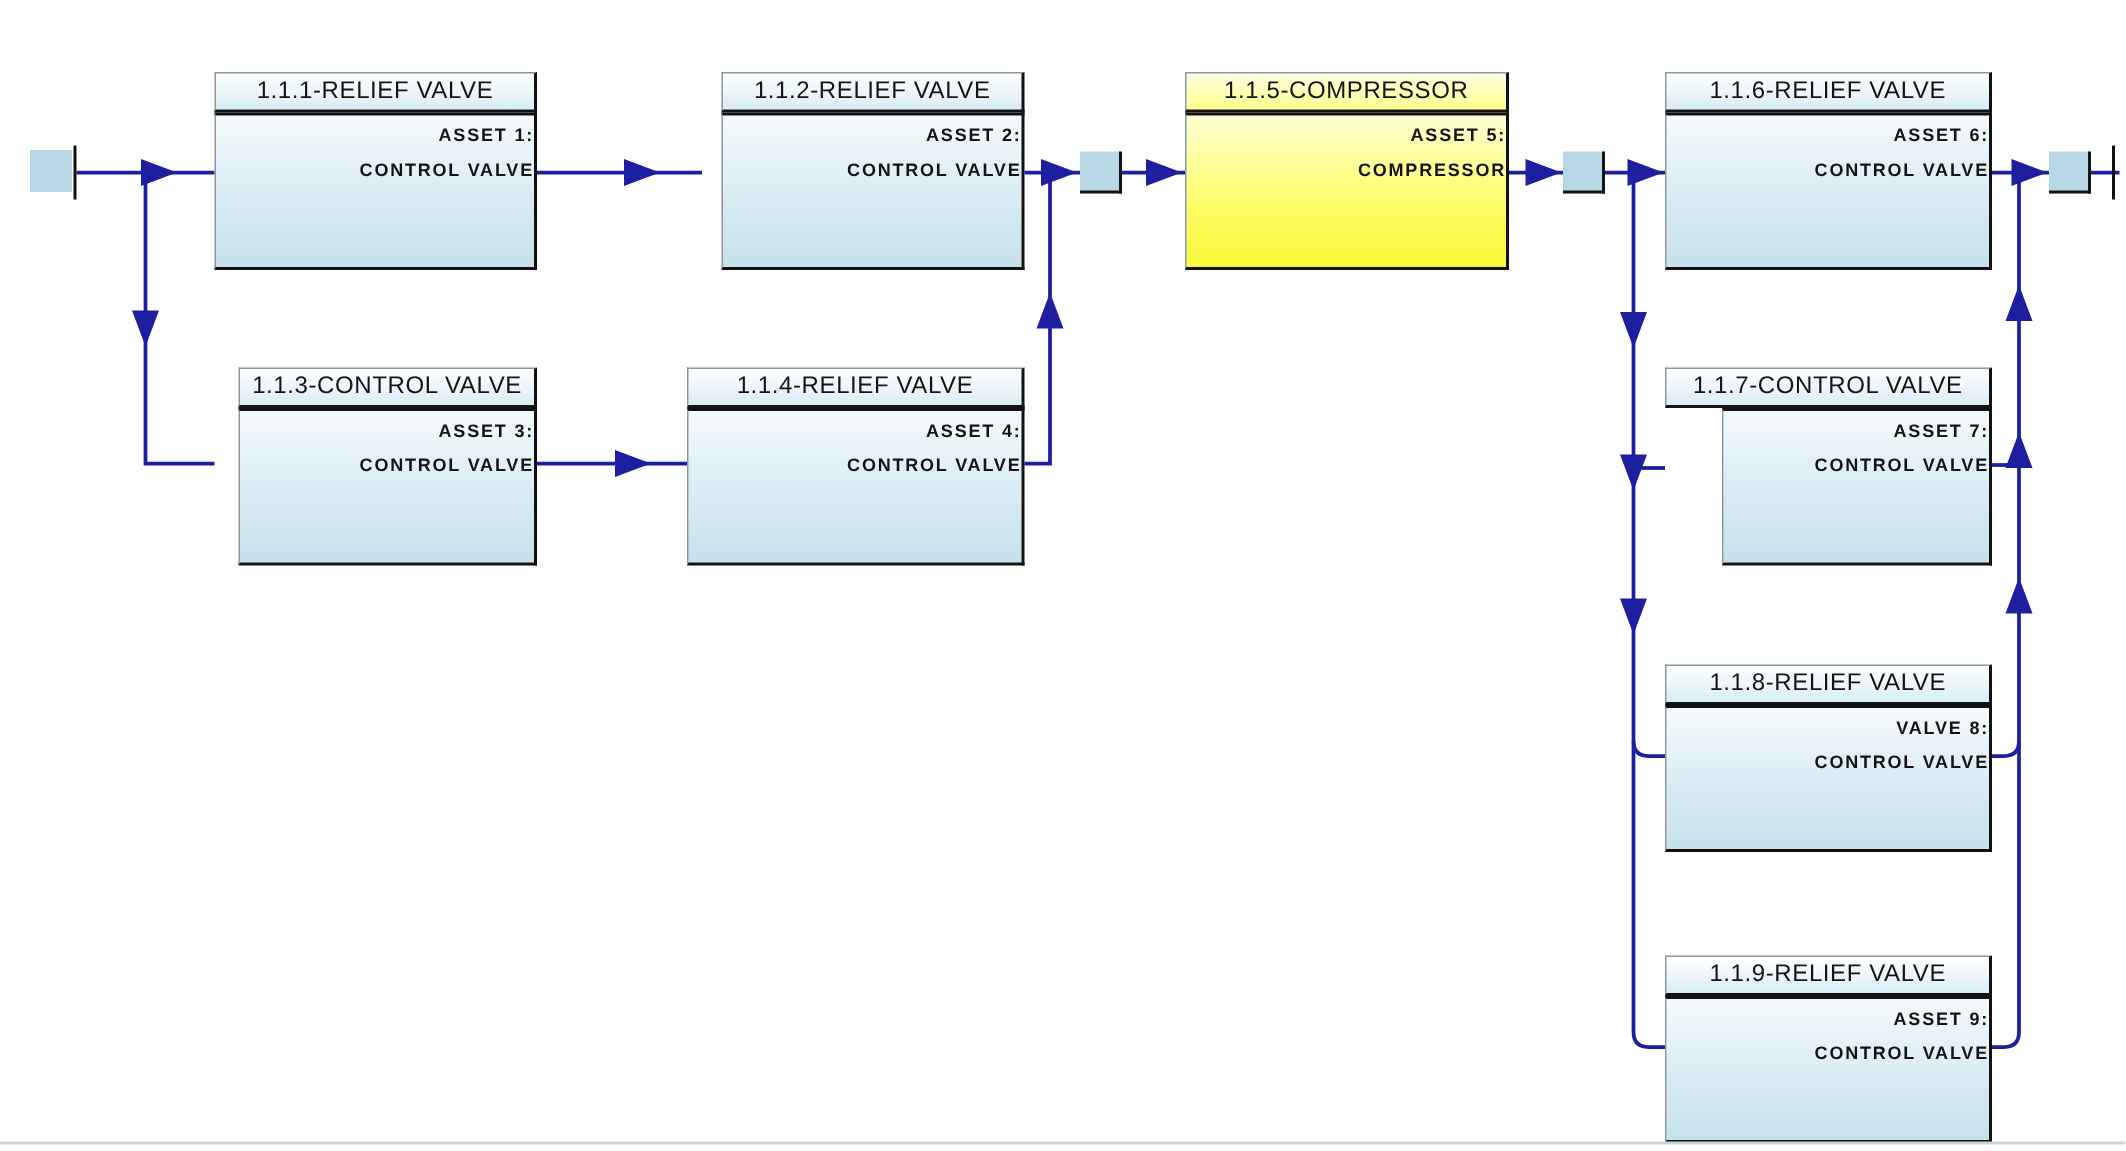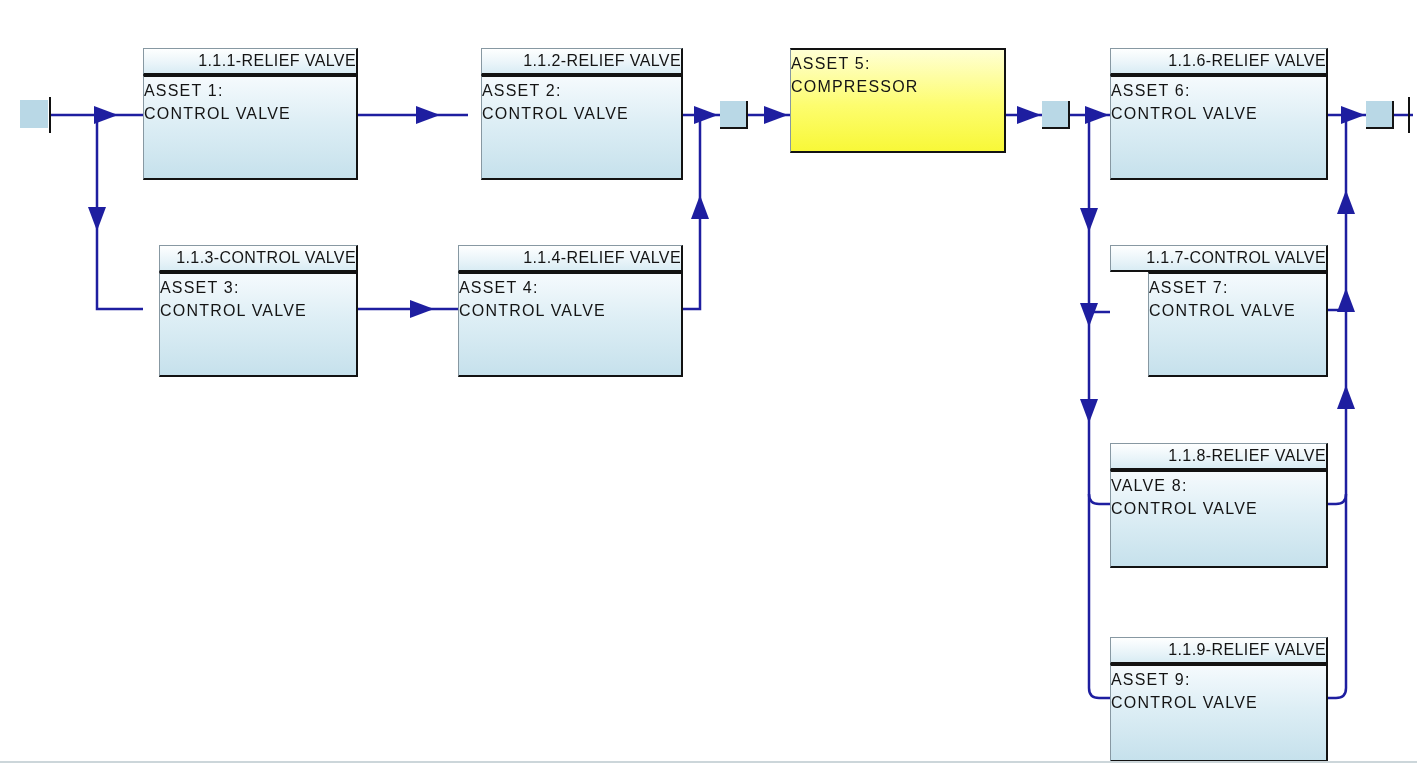--- a/index.html
+++ b/index.html
@@ -7,30 +7,30 @@
     position:relative;width:1417px;height:767px;background:#ffffff;overflow:hidden;
     font-family:"Liberation Sans",sans-serif;
   }
   .wires{position:absolute;left:0;top:0;}
   .block{position:absolute;box-sizing:border-box;}
   .bh{
     box-sizing:border-box;height:27px;
     border-top:1px solid #8798a2;border-left:1px solid #8798a2;
     border-right:2px solid #121212;border-bottom:2px solid #121212;
     background:linear-gradient(180deg,#feffff 0%,#e9f4f9 60%,#d9ecf4 100%);
-    text-align:right;font-size:16px;letter-spacing:.4px;line-height:24px;
+    text-align:center;font-size:16px;letter-spacing:.4px;line-height:24px;
     color:#141414;white-space:nowrap;overflow:hidden;
   }
   .bb{
     box-sizing:border-box;
     border-top:2px solid #121212;border-left:1px solid #8798a2;
     border-right:2px solid #121212;border-bottom:2px solid #121212;
     background:linear-gradient(180deg,#f5fafd 0%,#ddeef5 45%,#c6e1ec 100%);
-    text-align:left;font-size:16px;letter-spacing:1.2px;line-height:23px;
-    padding-top:2px;color:#141414;white-space:nowrap;overflow:hidden;
+    text-align:right;font-size:12px;letter-spacing:1.2px;line-height:23px;
+    padding-top:2px;color:#141414;white-space:nowrap;overflow:hidden;font-weight:bold;
   }
   .hl .bh{background:linear-gradient(180deg,#ffffe4 0%,#ffffb0 60%,#ffff8c 100%);}
   .hl .bb{background:linear-gradient(180deg,#ffffd4 0%,#fdfd6e 55%,#f8f838 100%);}
   .node{
     position:absolute;width:28px;height:28px;background:#b9d8e6;box-sizing:border-box;
     border-right:2px solid #141414;border-bottom:2px solid #141414;
   }
   .node.plain{border:none;}
   .bottom-line{position:absolute;left:0;top:761px;width:1417px;height:2px;background:#ccd6da;}
 </style>
@@ -117,20 +117,21 @@
 
   <div class="block" style="left:458px;top:245px;width:225px;">
     <div class="bh">1.1.4-RELIEF VALVE</div>
     <div class="bb" style="height:105px;">
       <div>ASSET 4:</div>
       <div>CONTROL VALVE</div>
     </div>
   </div>
 
   <div class="block hl" style="left:790px;top:48px;width:216px;">
+    <div class="bh">1.1.5-COMPRESSOR</div>
     <div class="bb" style="height:105px;">
       <div>ASSET 5:</div>
       <div>COMPRESSOR</div>
     </div>
   </div>
 
   <div class="block" style="left:1110px;top:48px;width:218px;">
     <div class="bh">1.1.6-RELIEF VALVE</div>
     <div class="bb" style="height:105px;">
       <div>ASSET 6:</div>

